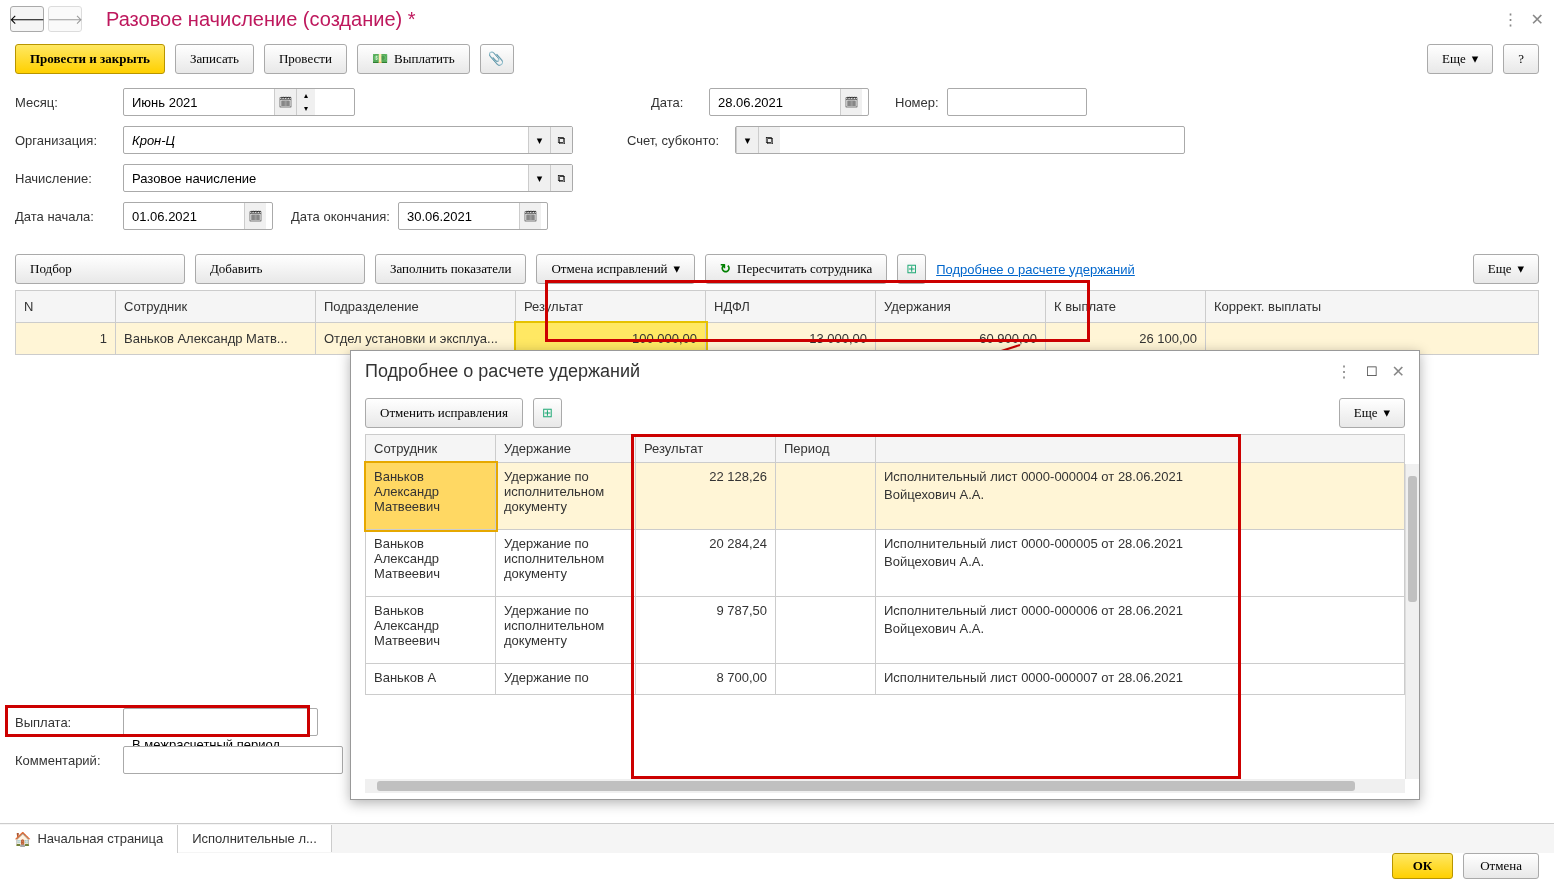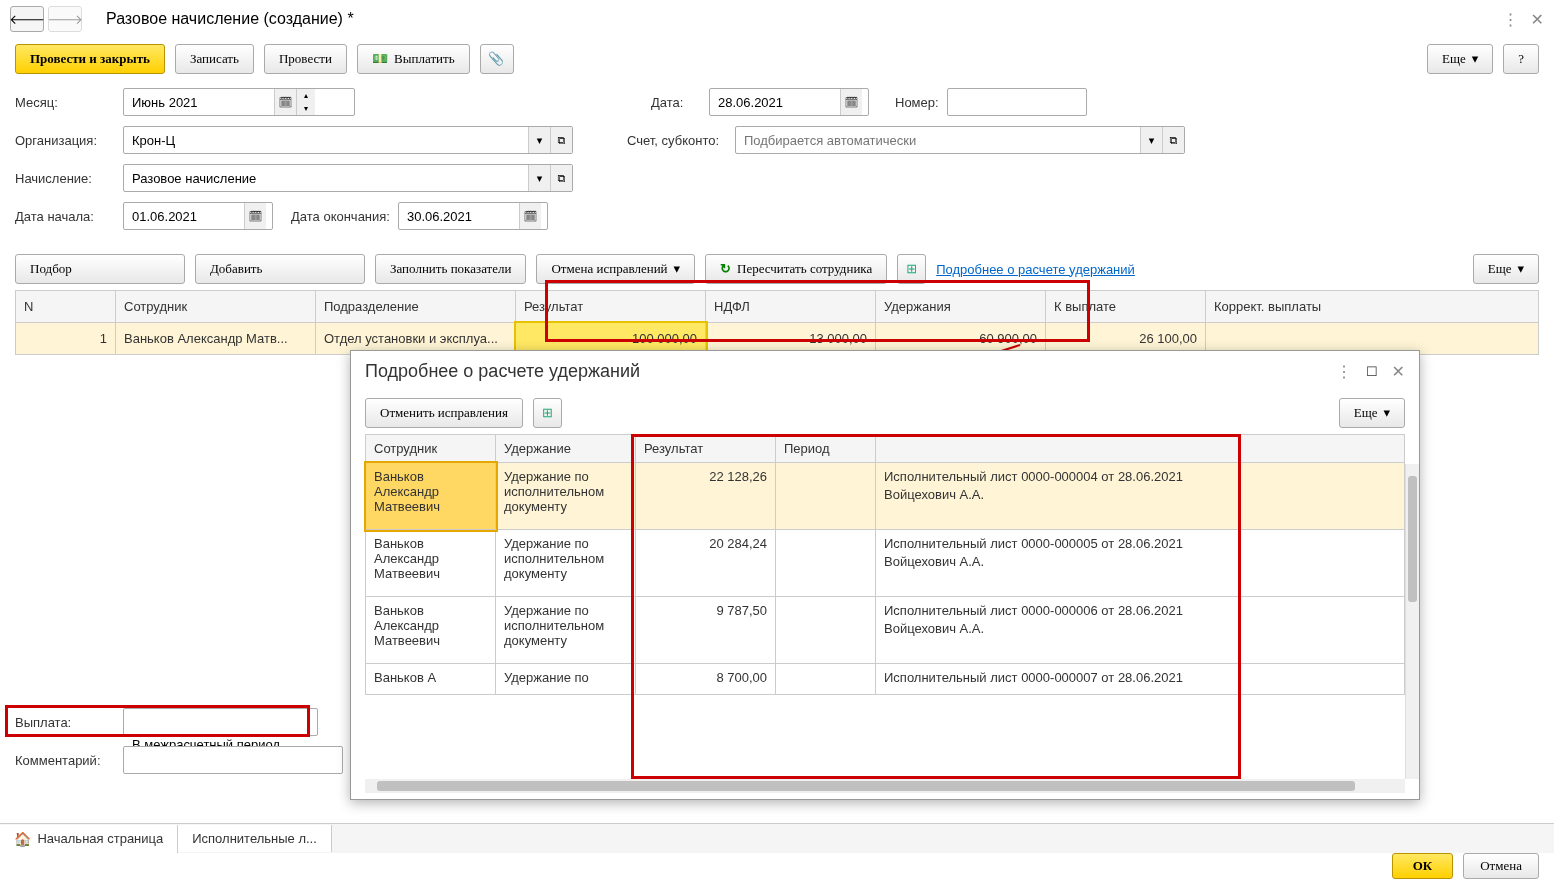--- a/index.html
+++ b/index.html
@@ -1,20 +1,20 @@
 <!DOCTYPE html>
 <html><head>
 <meta charset="utf-8">
 <style>
 * { box-sizing: border-box; margin: 0; padding: 0; }
 body { font-family: Arial, sans-serif; font-size: 13px; color: #333; background: #fff; width: 1554px; height: 881px; position: relative; overflow: hidden; }
 
 .titlebar { display: flex; align-items: center; padding: 4px 10px; height: 38px; }
 .nav-btn { width: 34px; height: 26px; border: 1px solid #aaa; background: #f5f5f5; display: inline-flex; align-items: center; justify-content: center; margin-right: 4px; cursor: pointer; border-radius: 3px; }
-.title { font-size: 16px; color: #000000; margin-left: 20px; flex: 1; }
+.title { font-size: 20px; color: #be185d; margin-left: 20px; flex: 1; }
 .title-actions { display: flex; gap: 12px; align-items: center; }
 .dots-icon, .x-icon { cursor: pointer; color: #888; font-size: 16px; }
 
 .toolbar { display: flex; align-items: center; gap: 10px; padding: 6px 15px; }
 .btn { border: 1px solid #aaa; background: linear-gradient(#fff, #e8e8e8); padding: 6px 14px; border-radius: 3px; cursor: pointer; font-size: 13px; display: inline-flex; align-items: center; gap: 6px; font-family: Liberation Serif, serif; }
 .btn-primary { background: linear-gradient(#ffe863, #ffd000); border-color: #b89500; font-weight: bold; }
 .btn-icon { padding: 6px 8px; }
 .toolbar-right { margin-left: auto; display: flex; gap: 10px; }
 
 .form-area { padding: 8px 15px; }
@@ -119,28 +119,27 @@
     <span style="width:10px"></span>
     <span>Номер:</span>
     <div class="input-group" style="width:140px">
       <input class="input-text" style="width: 130px;" value="">
     </div>
   </div>
 
   <div class="form-row">
     <span class="form-label">Организация:</span>
     <div class="input-group" style="width:450px">
-      <input class="input-text" style="flex: 1 1 0%;" value="Крон-Ц">
+      <input class="input-text" style="flex: 1 1 0%; font-style: italic;" value="Крон-Ц">
       <button class="input-btn">▾</button>
       <button class="input-btn">⧉</button>
     </div>
     <span style="width:38px"></span>
     <span style="width:100px">Счет, субконто:</span>
     <div class="input-group" style="width:450px">
-      <input class="input-text" style="flex: 1 1 0%; color: rgb(153, 153, 153);" placeholder="Подбирается автоматически">
       <button class="input-btn">▾</button>
       <button class="input-btn">⧉</button>
     </div>
   </div>
 
   <div class="form-row">
     <span class="form-label">Начисление:</span>
     <div class="input-group" style="width:450px">
       <input class="input-text" style="flex: 1 1 0%;" value="Разовое начисление">
       <button class="input-btn">▾</button>

